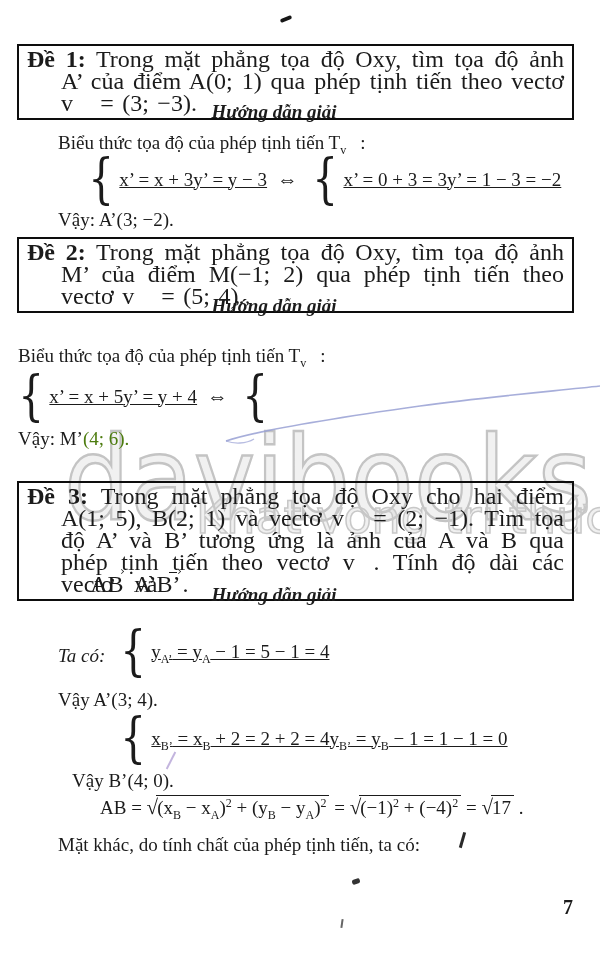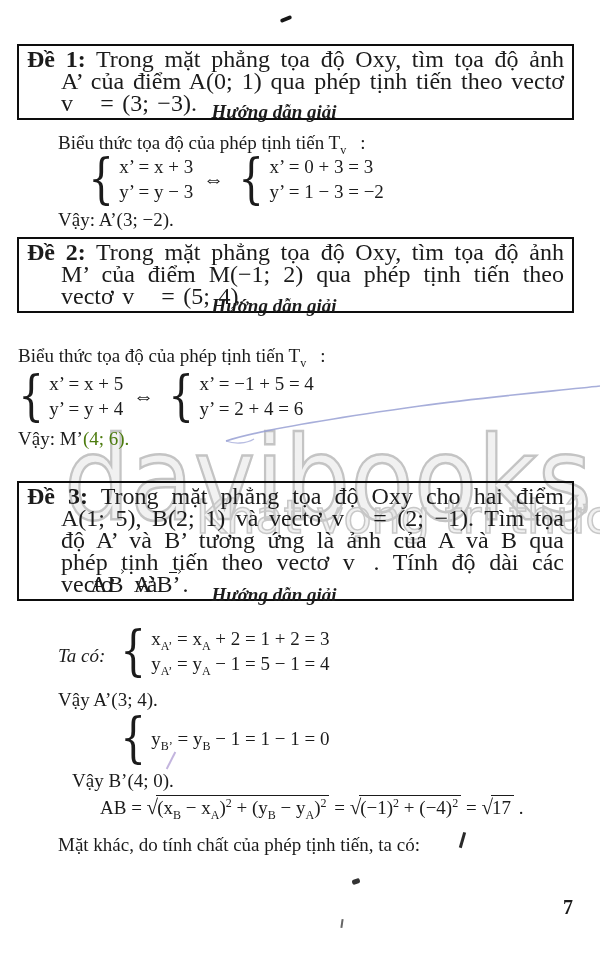--- a/index.html
+++ b/index.html
@@ -33,21 +33,21 @@
   .vay3b{left:55px;top:769px;margin-left:17px;}
   .abline{left:100px;top:795px;}
   .note{left:58px;top:833px;}
   .final{left:100px;top:860px;}
   .faded{color:#4d7c0f;}
 
   
   .sys{position:absolute;display:flex;align-items:center;}
   .brace{font-size:54px;font-weight:400;line-height:1;transform:scaleX(.75);
          font-family:"DejaVu Serif", serif;margin-right:1px;}
-  .col{display:flex;flex-direction:column;}
+  .col{display:flex;text-decoration:underline;}
   .row{display:block;font-size:19px;line-height:25px;white-space:nowrap;}
   .iff{font-size:21px;margin:0 10px;}
   .sys1{left:84px;top:152px;}
   .sys2{left:14px;top:369px;}
   .sys3a{left:116px;top:624px;}
   .sys3b{left:116px;top:711px;}
 
   sub.tok-sub{font-size:12px;line-height:0;}
   sup.tok-sup{font-size:12px;line-height:0;}
   .tok-t{white-space:pre-wrap;}
@@ -132,49 +132,45 @@
     <div class="line intro2"><span class="tok-t">Biểu thức tọa độ của phép tịnh tiến T</span><sub class="tok-sub">v⃗</sub><span class="tok-t"> :</span></div>
 
     <div class="sys sys2">
       <span class="brace">{</span>
       <span class="col">
         <span class="row">x’ = x + 5</span>
         <span class="row">y’ = y + 4</span>
       </span>
       <span class="iff">⇔</span>
       <span class="brace">{</span>
-      <span class="col">
-        <span class="row">x’ = −1 + 5 = 4</span>
-        <span class="row">y’ = 2 + 4 = 6</span>
-      </span>
     </div>
 
     <div class="line vay2"><span>Vậy: M’</span><span class="faded">(4; 6).</span></div>
 
     <section class="problem-box box3">
       <p><b class="plabel">Đề 3:</b> <span><span class="tok-t">Trong mặt phẳng tọa độ Oxy cho hai điểm A(1; 5), B(2; 1) và vectơ v⃗ = (2; −1). Tìm tọa độ A’ và B’ tương ứng là ảnh của A và B qua phép tịnh tiến theo vectơ v⃗. Tính độ dài các vectơ </span><span class="tok-vec">AB</span><span class="tok-t"> và </span><span class="tok-vec">A’B’</span><span class="tok-t">.</span></span></p>
     </section>
 
     <div class="hdg h3">Hướng dẫn giải</div>
 
     <div class="line taco">Ta có:</div>
 
     <div class="sys sys3a">
       <span class="brace">{</span>
       <span class="col">
-        <span class="row"><span class="tok-t">x</span><sub class="tok-sub">A’</sub><span class="tok-t"> = x</span><sub class="tok-sub">A</sub><span class="tok-t"> + 2 = 1 + 2 = 3</span></span>
         <span class="row"><span class="tok-t">y</span><sub class="tok-sub">A’</sub><span class="tok-t"> = y</span><sub class="tok-sub">A</sub><span class="tok-t"> − 1 = 5 − 1 = 4</span></span>
       </span>
     </div>
 
     <div class="line vay3a">Vậy A’(3; 4).</div>
 
     <div class="sys sys3b">
       <span class="brace">{</span>
       <span class="col">
+        <span class="row"><span class="tok-t">x</span><sub class="tok-sub">B’</sub><span class="tok-t"> = x</span><sub class="tok-sub">B</sub><span class="tok-t"> + 2 = 2 + 2 = 4</span></span>
         <span class="row"><span class="tok-t">y</span><sub class="tok-sub">B’</sub><span class="tok-t"> = y</span><sub class="tok-sub">B</sub><span class="tok-t"> − 1 = 1 − 1 = 0</span></span>
       </span>
     </div>
 
     <div class="line vay3b">Vậy B’(4; 0).</div>
 
     <div class="line abline">
       <span>AB = </span><span class="rad"><span class="rad-sign">√</span><span class="rad-bar"><span class="tok-t">(x</span><sub class="tok-sub">B</sub><span class="tok-t"> − x</span><sub class="tok-sub">A</sub><span class="tok-t">)</span><sup class="tok-sup">2</sup><span class="tok-t"> + (y</span><sub class="tok-sub">B</sub><span class="tok-t"> − y</span><sub class="tok-sub">A</sub><span class="tok-t">)</span><sup class="tok-sup">2</sup></span></span><span>  =  </span><span class="rad"><span class="rad-sign">√</span><span class="rad-bar"><span class="tok-t">(−1)</span><sup class="tok-sup">2</sup><span class="tok-t"> + (−4)</span><sup class="tok-sup">2</sup></span></span><span>  =  </span><span class="rad"><span class="rad-sign">√</span><span class="rad-bar"><span class="tok-t">17</span></span></span><span> .</span>
     </div>
 

